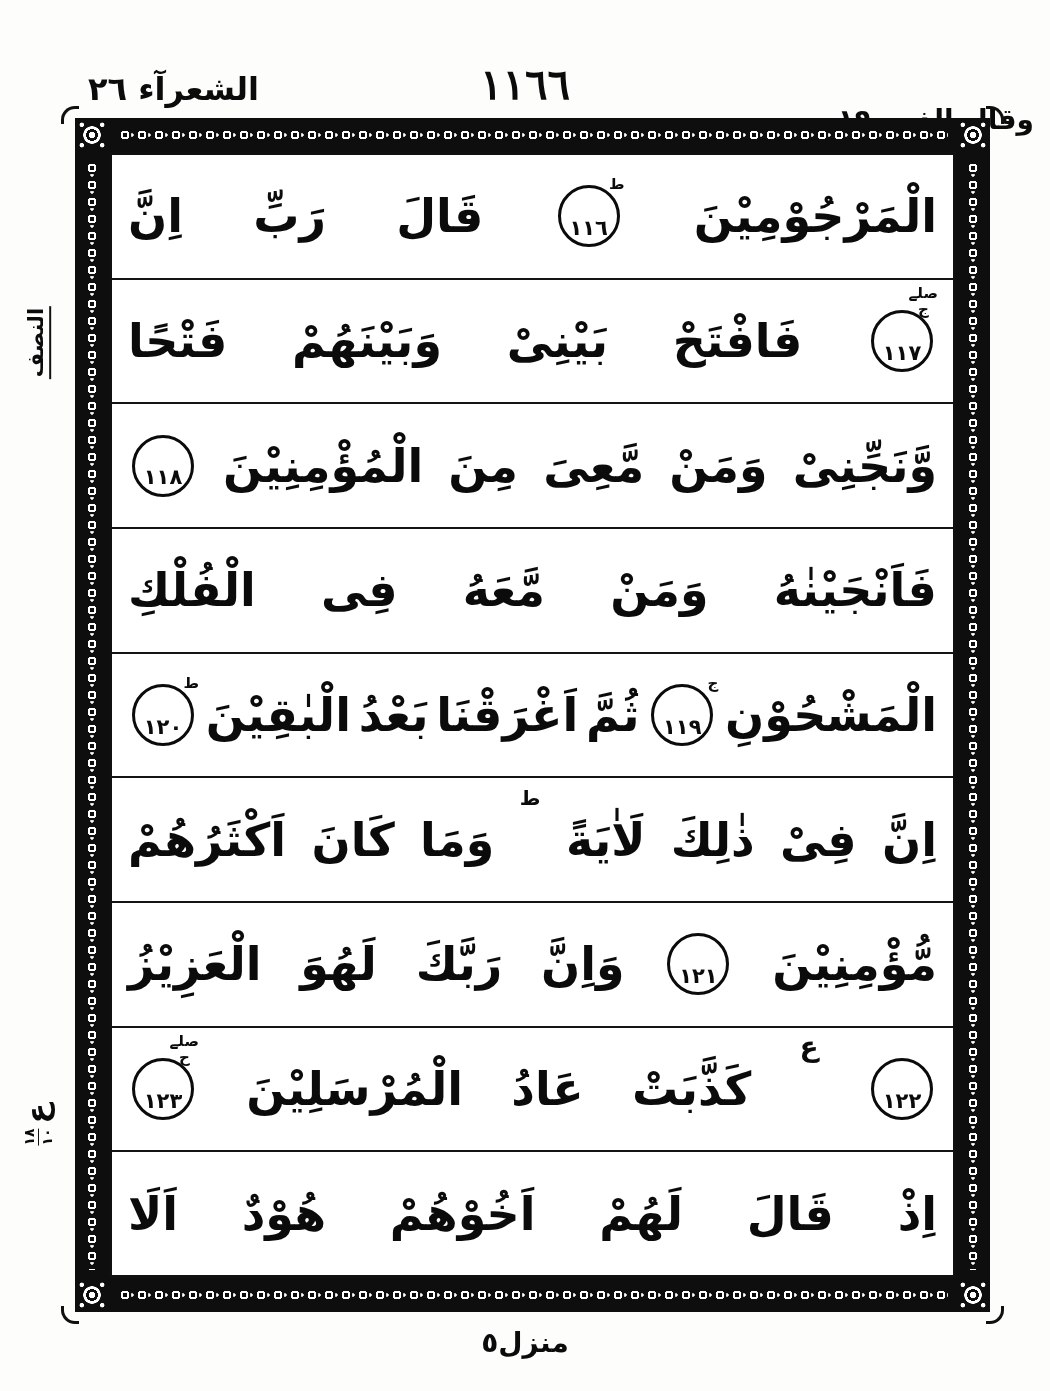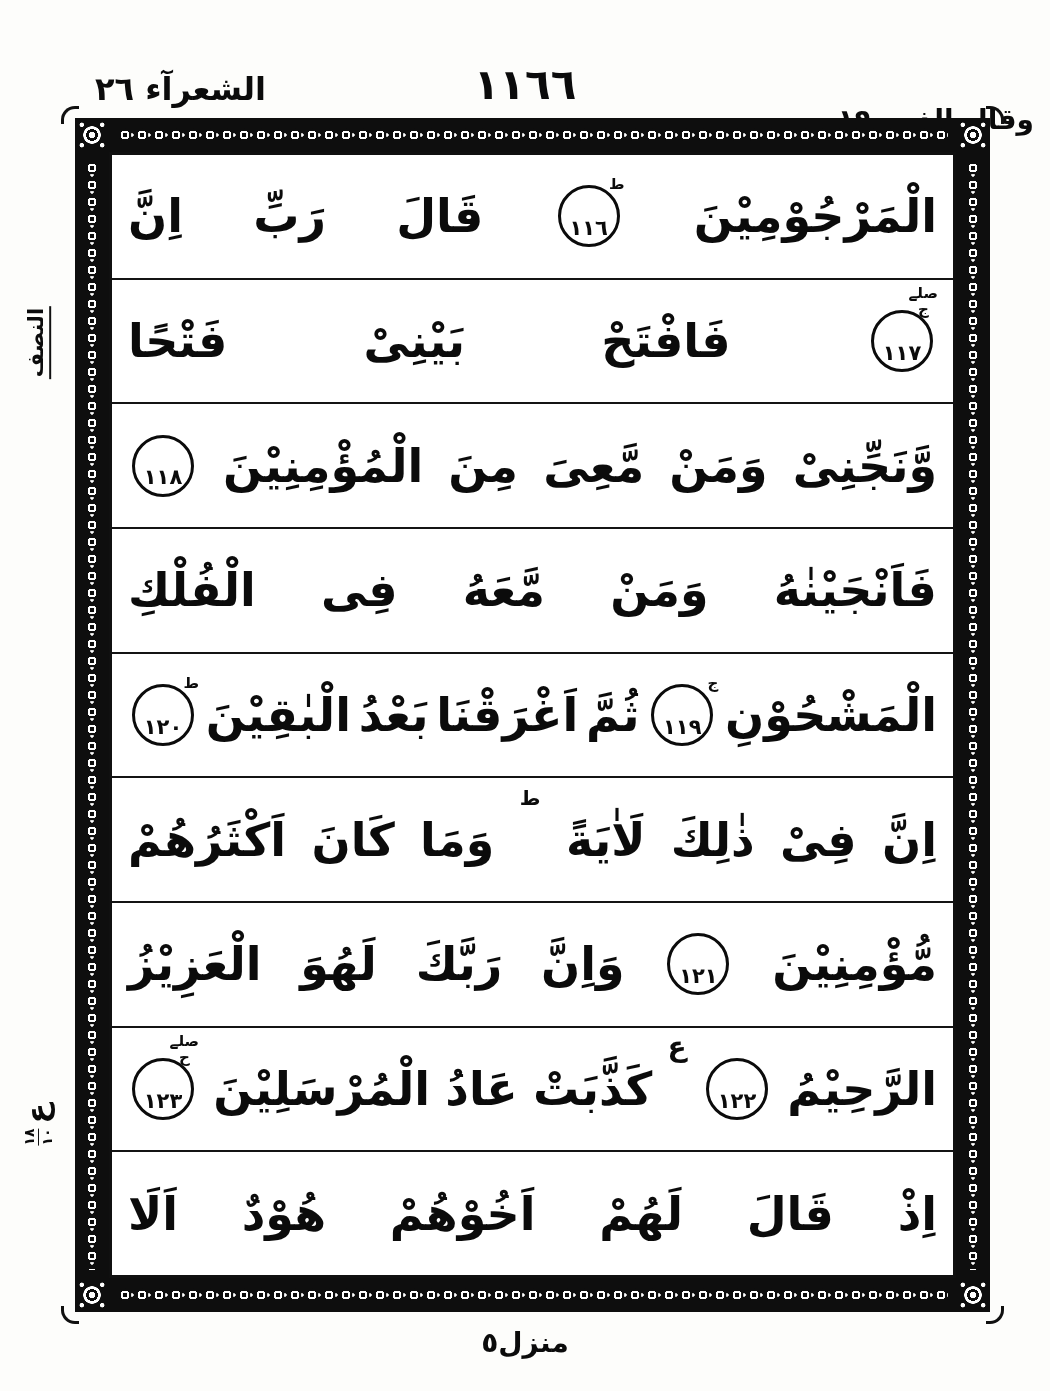--- a/index.html
+++ b/index.html
@@ -3,22 +3,22 @@
 <meta charset="utf-8">
 <style>
   html,body{margin:0;padding:0;}
   body{
     width:1050px;height:1391px;position:relative;overflow:hidden;
     background:#fdfdfb;color:#0b0b0b;
     font-family:"DejaVu Sans",sans-serif;
   }
   
   .hdr{position:absolute;font-weight:bold;white-space:nowrap;}
-  .hdr-left{left:95px;top:70px;font-size:32px;}
-  .hdr-center{left:50%;top:60px;transform:translateX(-50%);font-size:42px;letter-spacing:2px;}
+  .hdr-left{left:88px;top:70px;font-size:32px;}
+  .hdr-center{left:50%;top:60px;transform:translateX(-50%);font-size:42px;letter-spacing:2px;font-family:Liberation Serif, serif;}
   .hdr-right{right:16px;top:68px;font-size:28px;margin-top:35px;}
   
   .frame{position:absolute;left:75px;top:118px;width:915px;height:1194px;background:#0e0e0e;}
   .chain{position:absolute;}
   .chain-h{height:14px;left:42px;right:42px;
     background-image:
       radial-gradient(circle at 8px 7px,#0e0e0e 0 2.2px,#ffffff 2.2px 4.4px,#0e0e0e 4.4px 6px,rgba(0,0,0,0) 6.6px),
       radial-gradient(circle at 15px 7px,#ffffff 0 1.4px,rgba(0,0,0,0) 2px);
     background-size:17px 14px;background-repeat:repeat-x;}
   .chain-top{top:10px;} .chain-bottom{bottom:10px;}
@@ -118,20 +118,21 @@
       <div class="row">
         <span class="vc">
           <span class="vn">١١٧</span>
           <span class="vm">
             <span>صلے</span>
             <span>ج</span>
           </span>
         </span>
         <span class="w">فَافْتَحْ</span>
         <span class="w">بَيْنِىْ</span>
+        <span class="w">وَبَيْنَهُمْ</span>
         <span class="w">فَتْحًا</span>
       </div>
       <div class="row">
         <span class="w">وَّنَجِّنِىْ</span>
         <span class="w">وَمَنْ</span>
         <span class="w">مَّعِىَ</span>
         <span class="w">مِنَ</span>
         <span class="w">الْمُؤْمِنِيْنَ</span>
         <span class="vc">
           <span class="vn">١١٨</span>
@@ -177,21 +178,20 @@
         <span class="w">مُّؤْمِنِيْنَ</span>
         <span class="vc">
           <span class="vn">١٢١</span>
         </span>
         <span class="w">وَاِنَّ</span>
         <span class="w">رَبَّكَ</span>
         <span class="w">لَهُوَ</span>
         <span class="w">الْعَزِيْزُ</span>
       </div>
       <div class="row">
-        <span class="w">الرَّحِيْمُ</span>
         <span class="vc">
           <span class="vn">١٢٢</span>
         </span>
         <span class="pm big">ع</span>
         <span class="w">كَذَّبَتْ</span>
         <span class="w">عَادُ</span>
         <span class="w">الْمُرْسَلِيْنَ</span>
         <span class="vc">
           <span class="vn">١٢٣</span>
           <span class="vm">

